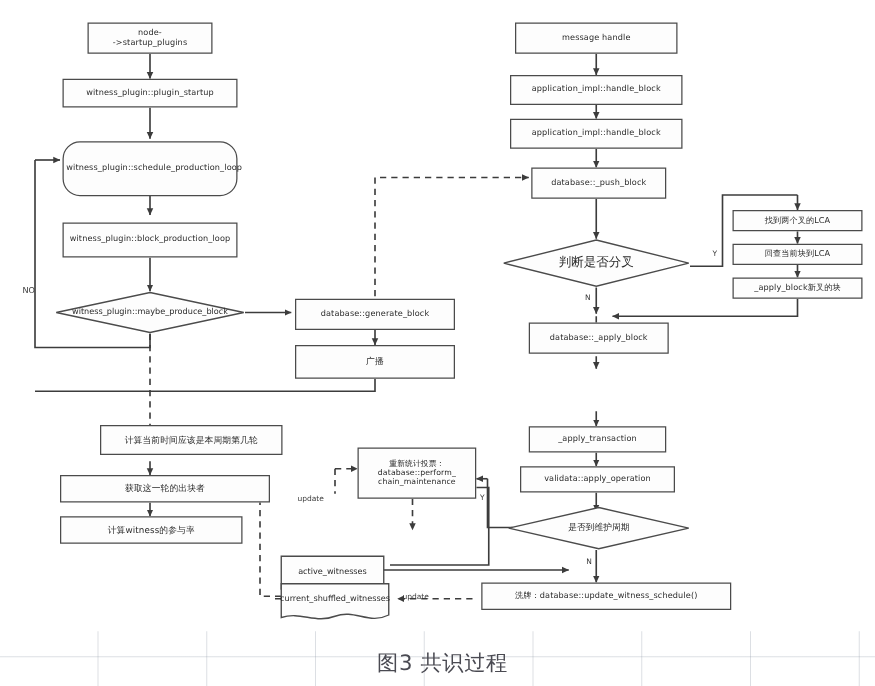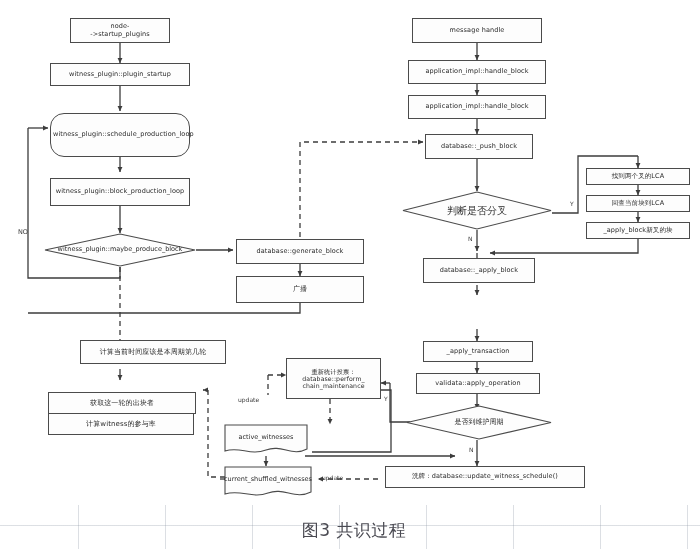--- a/index.html
+++ b/index.html
@@ -162,21 +162,21 @@
     </svg>
     <span class="dlabel">witness_plugin::maybe_produce_block</span>
   </div>
 
   <div class="edgelabel" style="left:18px;top:228px;">NO</div>
 
   <div class="node cn" style="left:48px;top:340px;width:146px;height:24px;margin-left:32px;">
     <span>计算当前时间应该是本周期第几轮</span>
   </div>
 
-  <div class="node cn" style="left:48px;top:392px;width:148px;height:22px;">
+  <div class="node cn" style="left:48px;top:380px;width:168px;height:22px;">
     <span>获取这一轮的出块者</span>
   </div>
 
   <div class="node cn" style="left:48px;top:413px;width:146px;height:22px;">
     <span>计算witness的参与率</span>
   </div>
 
   <div class="node" style="left:236px;top:239px;width:128px;height:25px;">
     <span>database::generate_block</span>
   </div>
@@ -186,21 +186,21 @@
   </div>
 
   <div class="node cn" style="left:286px;top:358px;width:95px;height:41px;font-size:6.2px;">
     <span style="white-space:pre-line;">重新统计投票：
 database::perform_
 chain_maintenance</span>
   </div>
 
   <div class="edgelabel small" style="left:238px;top:396px;">update</div>
 
-  <div class="docshape" style="left:224px;top:424px;width:84px;height:32px;">
+  <div class="docshape" style="left:224px;top:444px;width:84px;height:32px;">
     <svg width="84" height="32" viewBox="0 0 84 32">
       <path d="M1,1 L83,1 L83,25 C68,33 58,20 42,26 C26,32 16,22 1,27 Z" fill="#fdfdfd" stroke="#4b4b4b" stroke-width="1.1"></path>
     </svg>
     <span class="dlabel">active_witnesses</span>
   </div>
 
   <div class="docshape" style="left:224px;top:466px;width:88px;height:34px;">
     <svg width="88" height="34" viewBox="0 0 88 34">
       <path d="M1,1 L87,1 L87,26 C71,34 60,21 44,27 C28,33 17,23 1,28 Z" fill="#fdfdfd" stroke="#4b4b4b" stroke-width="1.1"></path>
     </svg>

